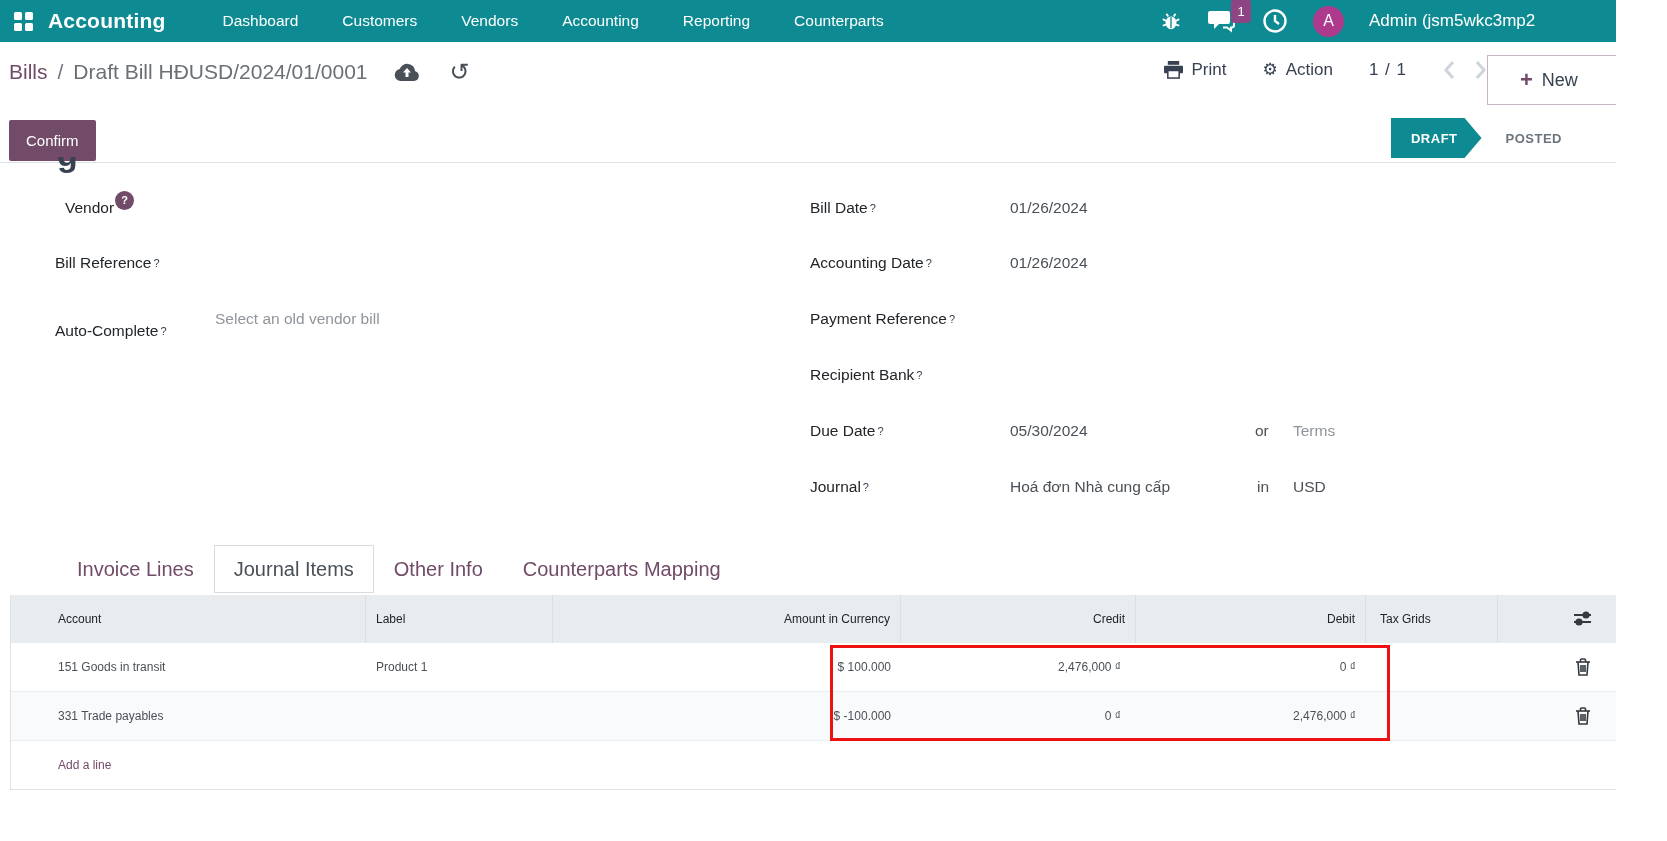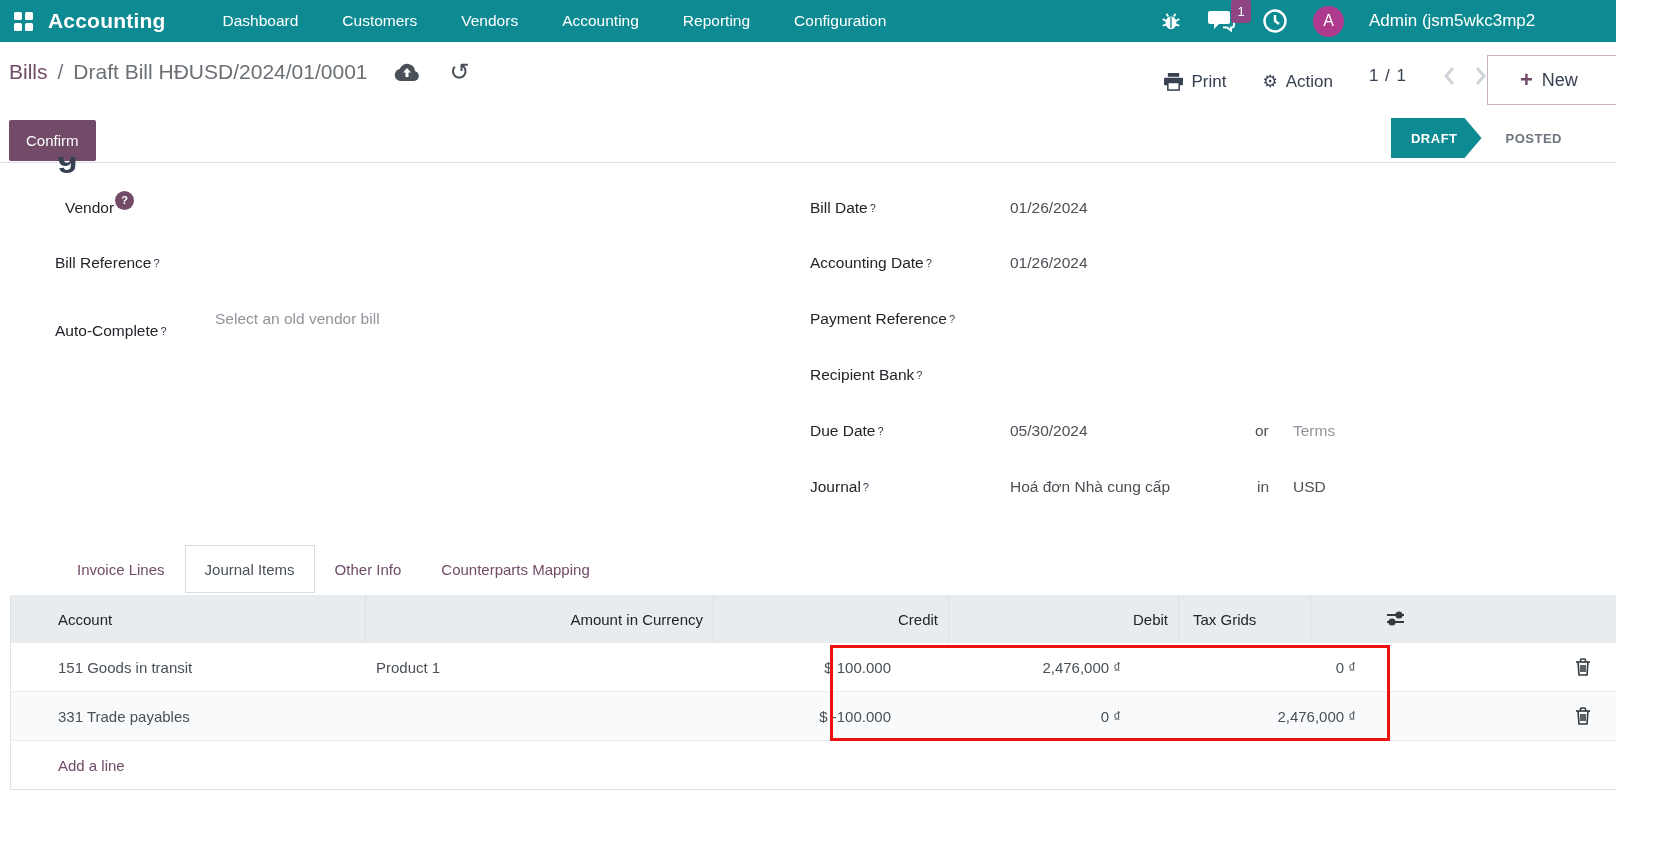--- a/index.html
+++ b/index.html
@@ -24,21 +24,21 @@
 
   
   .cp-row { position:absolute; left:0; top:42px; width:1667px; height:70px; background:#fff; }
   .bc { position:absolute; left:9px; top:18px; display:flex; align-items:center; font-size:21px; gap:10px; }
   .bc-parent { color:#714b67; cursor:pointer; }
   .bc-sep { color:#6c757d; }
   .bc-current { color:#6b7075; }
   .bc-icons { display:flex; align-items:center; gap:30px; margin-left:16px; }
   .undo-glyph { font-size:24px; color:#495057; line-height:1; cursor:pointer; }
   .cp-right { position:absolute; right:180px; top:17px; display:flex; align-items:center; gap:36px; font-size:17px; color:#374151; }
-  .cp-btn { display:flex; align-items:center; gap:8px; cursor:pointer;margin-top:12px; }
+  .cp-btn { display:flex; align-items:center; gap:8px; cursor:pointer; }
   .gear-glyph { font-size:17px; color:#374151; }
   .pager { color:#374151; letter-spacing:1px; }
   .pager-arrows { display:flex; gap:20px; }
   .new-btn { position:absolute; right:-2px; top:13px; width:182px; height:50px; border:1px solid #c9b3c2; display:flex; align-items:center; justify-content:flex-start; padding-left:32px; gap:9px; cursor:pointer; background:#fff; }
   .new-plus { color:#714b67; font-size:22px; font-weight:bold; line-height:1; }
   .new-label { font-size:18px; color:#374151; }
 
   
   .status-row { position:absolute; left:0; top:112px; width:1667px; height:51px; background:#fff; border-bottom:1px solid #dee2e6; }
   .btn-confirm { position:absolute; left:9px; top:8px; background:#714b67; color:#fff; border:none; font-size:15px; padding:12px 17px; border-radius:2px; cursor:pointer; font-family:inherit; }
@@ -54,26 +54,26 @@
   .f-row { position:absolute; display:flex; align-items:center; height:24px; font-size:15.5px; }
   .f-label { color:#212529; }
   .sup-q { color:#374151; font-size:11px; vertical-align:super; margin-left:2px; }
   .help-badge { width:19px; height:19px; border-radius:50%; background:#714b67; color:#fff; font-size:11px; font-weight:bold; display:inline-flex; align-items:center; justify-content:center; transform:translateY(-8px); margin-left:1px; }
   .f-value { color:#4a5056; cursor:text; }
   .f-placeholder { color:#8f959b; cursor:text; }
   .f-muted { color:#8f959b; cursor:pointer; }
   .f-join { color:#495057; }
 
   
-  .tabs { position:absolute; left:10px; top:382px; height:48px; display:flex; align-items:stretch; padding-left:47px; font-size:15px; }
+  .tabs { position:absolute; left:10px; top:382px; height:48px; display:flex; align-items:stretch; padding-left:47px; font-size:20px; }
   .tab { display:flex; align-items:center; padding:0 19px; color:#714b67; cursor:pointer; border:1px solid transparent; }
   .tab.active { color:#495057; background:#fff; border:1px solid #d8dcdf; }
 
   
-  .jtable { position:absolute; left:10px; top:432px; width:1657px; border-left:1px solid #dee2e6; font-size:15px; }
+  .jtable { position:absolute; left:10px; top:432px; width:1657px; border-left:1px solid #dee2e6; font-size:12px; }
   .t-head { display:flex; height:48px; background:#e9ecef; color:#212529; align-items:center; }
   .t-head .cell { border-right:1px solid #dcdfe3; height:100%; display:flex; align-items:center; }
   .t-row { display:flex; height:49px; align-items:center; color:#4a5056; border-bottom:1px solid #ebedef; background:#fff; cursor:pointer; }
   .t-row.alt { background:#f9fafb; }
   .cell { padding:0 10px; overflow:hidden; white-space:nowrap; }
   .c-account { width:355px; padding-left:47px; }
   .c-label { width:187px; }
   .c-amount { width:348px; text-align:right; justify-content:flex-end; }
   .c-debit { width:230px; text-align:right; justify-content:flex-end; }
   .c-credit { width:235px; text-align:right; justify-content:flex-end; }
@@ -102,21 +102,21 @@
           <span></span>
           <span></span>
       </div>
       <div class="app-name">Accounting</div>
       <nav class="nav-menu">
         <span class="nav-item">Dashboard</span>
         <span class="nav-item">Customers</span>
         <span class="nav-item">Vendors</span>
         <span class="nav-item">Accounting</span>
         <span class="nav-item">Reporting</span>
-        <span class="nav-item">Configuration</span>
+        <span class="nav-item">Counterparts</span>
       </nav>
     </div>
     <div class="nav-right">
       <span class="icon-btn">
         <svg width="22" height="22" viewBox="0 0 24 24" fill="none" stroke="#ffffff" stroke-width="2">
           <ellipse cx="12" cy="14" rx="5" ry="6" fill="#ffffff"></ellipse>
           <path d="M9 7 L7 4 M15 7 L17 4"></path>
           <path d="M7 12 L3 10 M7 16 L3 17 M17 12 L21 10 M17 16 L21 17"></path>
           <path d="M12 8 L12 20" stroke="#0e8b92" stroke-width="1.5"></path>
         </svg>
@@ -281,20 +281,21 @@
     <div class="tabs">
       <div class="tab">Invoice Lines</div>
       <div class="tab active">Journal Items</div>
       <div class="tab">Other Info</div>
       <div class="tab">Counterparts Mapping</div>
     </div>
 
     <div class="jtable">
       <div class="t-head">
         <div class="cell c-account">Account</div>
+        <div class="cell c-label">Label</div>
         <div class="cell c-amount">Amount in Currency</div>
         <div class="cell c-credit">Credit</div>
         <div class="cell c-debit">Debit</div>
         <div class="cell c-tax">Tax Grids</div>
         <div class="cell c-icon">
           <span class="icon-btn">
             <svg width="19" height="18" viewBox="0 0 19 18" stroke="#343a40" stroke-width="2" fill="#343a40">
               <line x1="1" y1="5" x2="18" y2="5"></line>
                 <circle cx="13" cy="5" r="2.6"></circle>
               <line x1="1" y1="12" x2="18" y2="12"></line>

